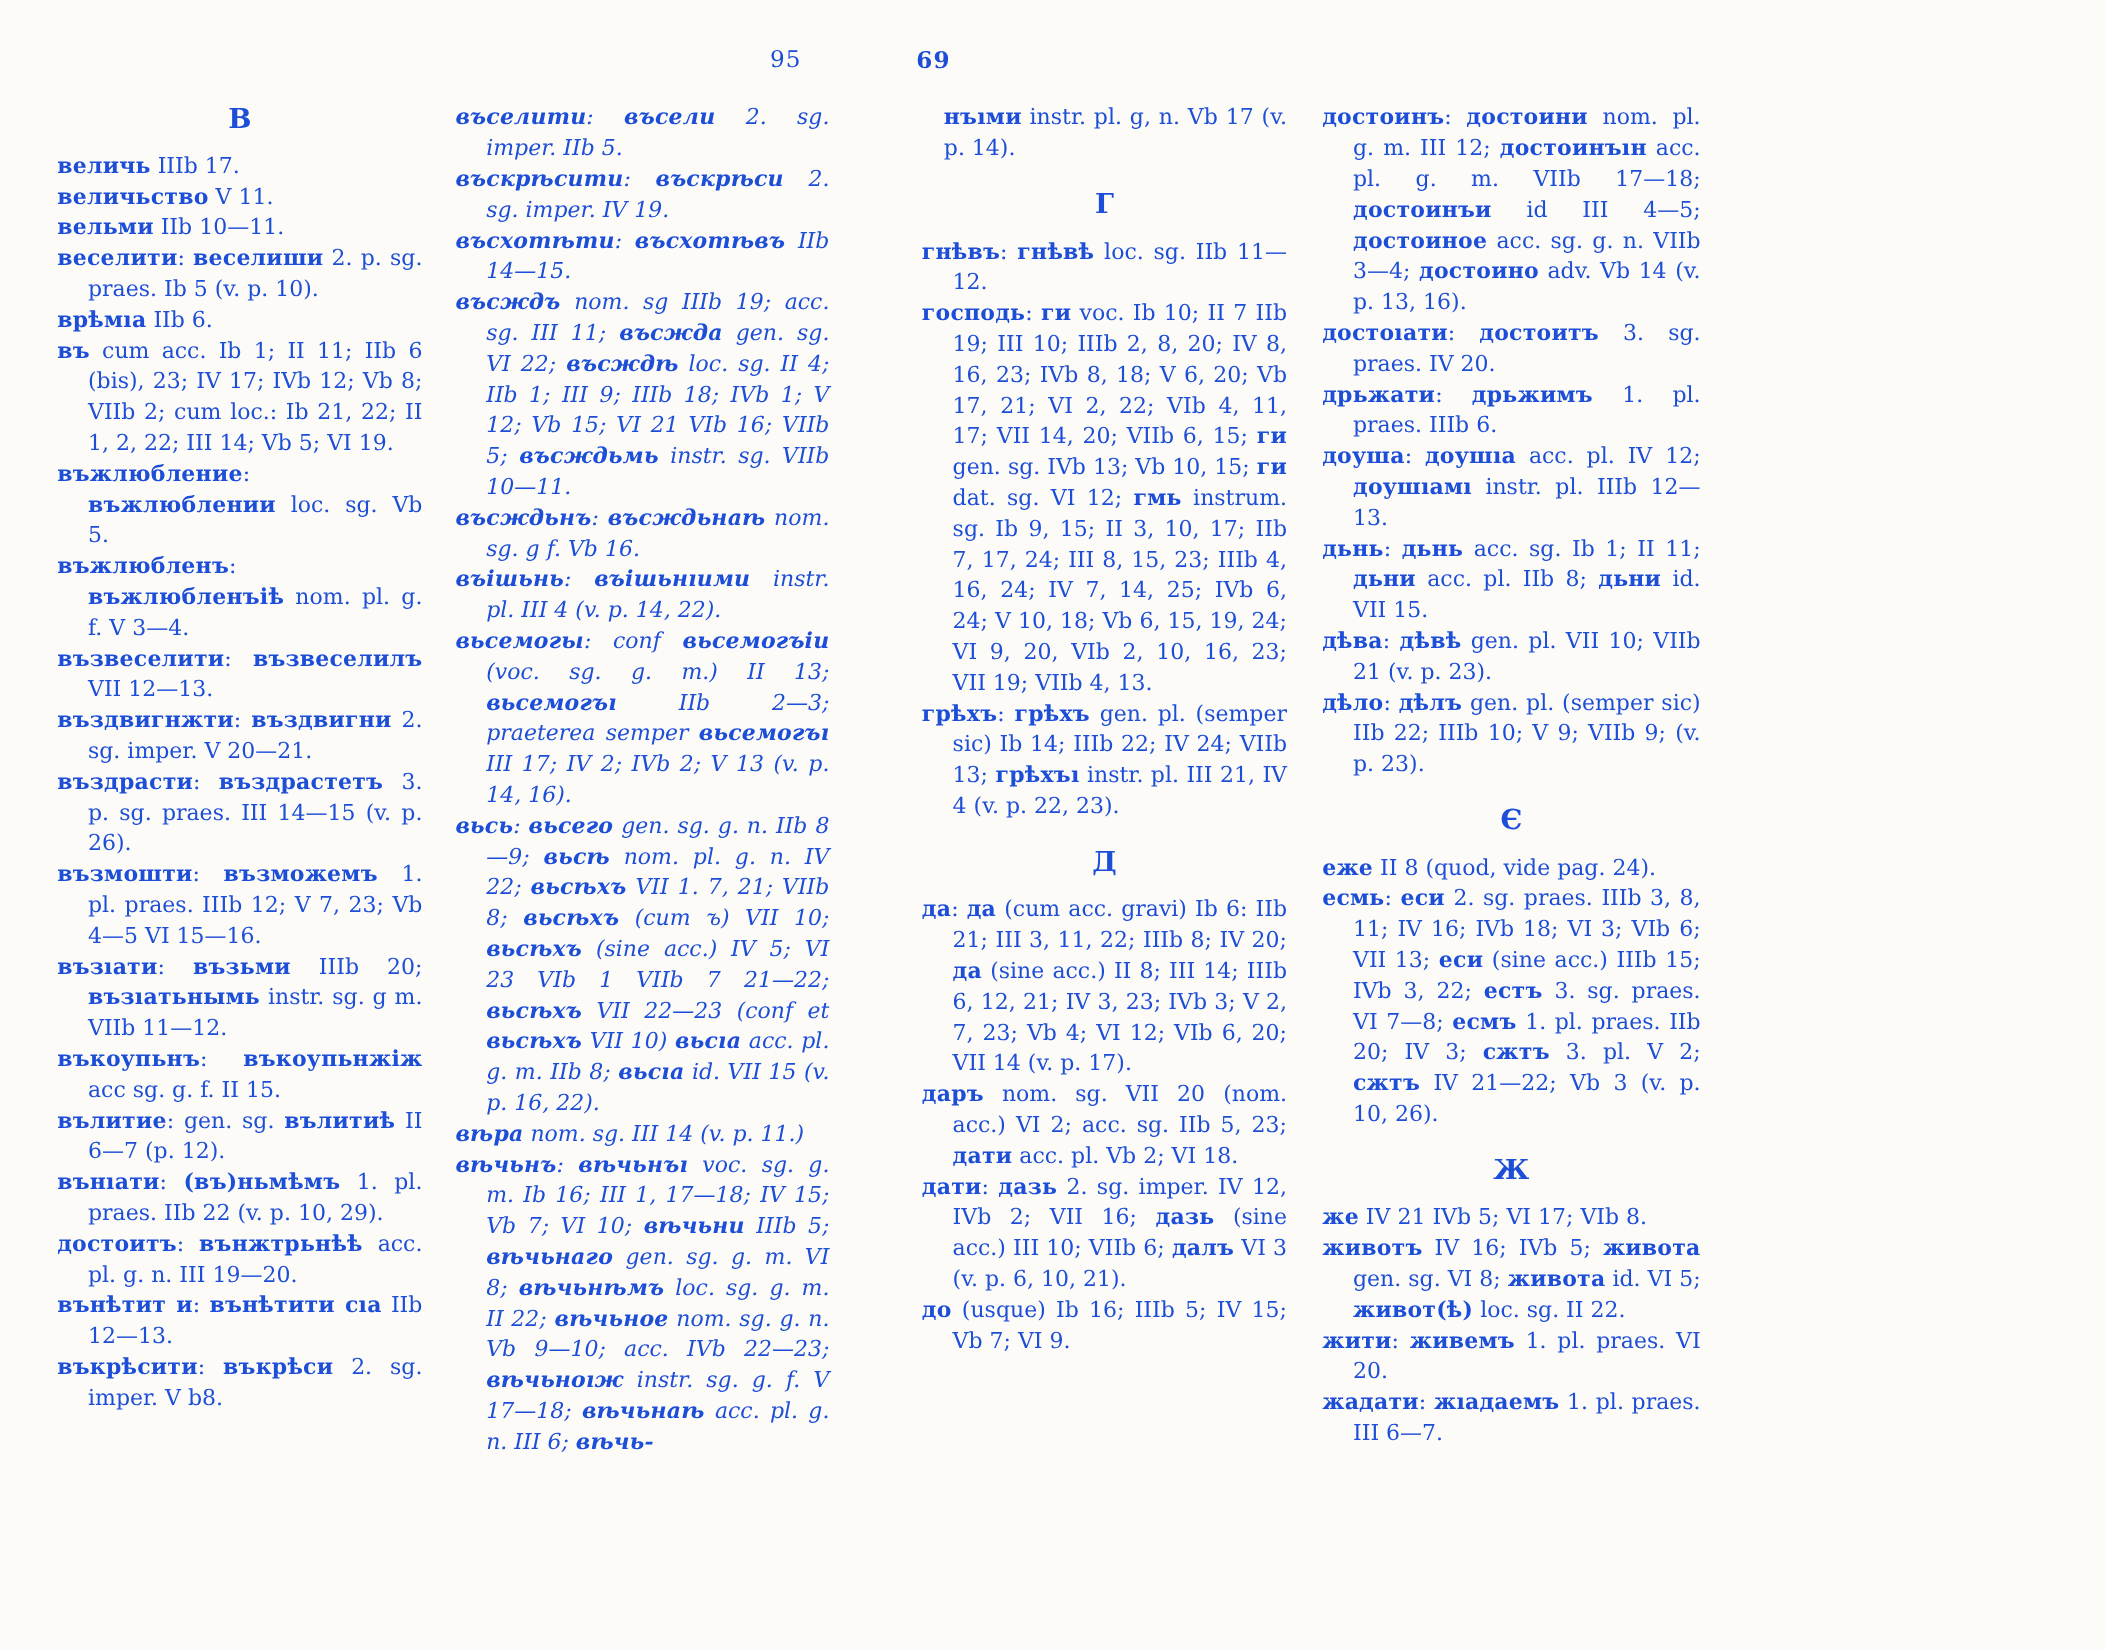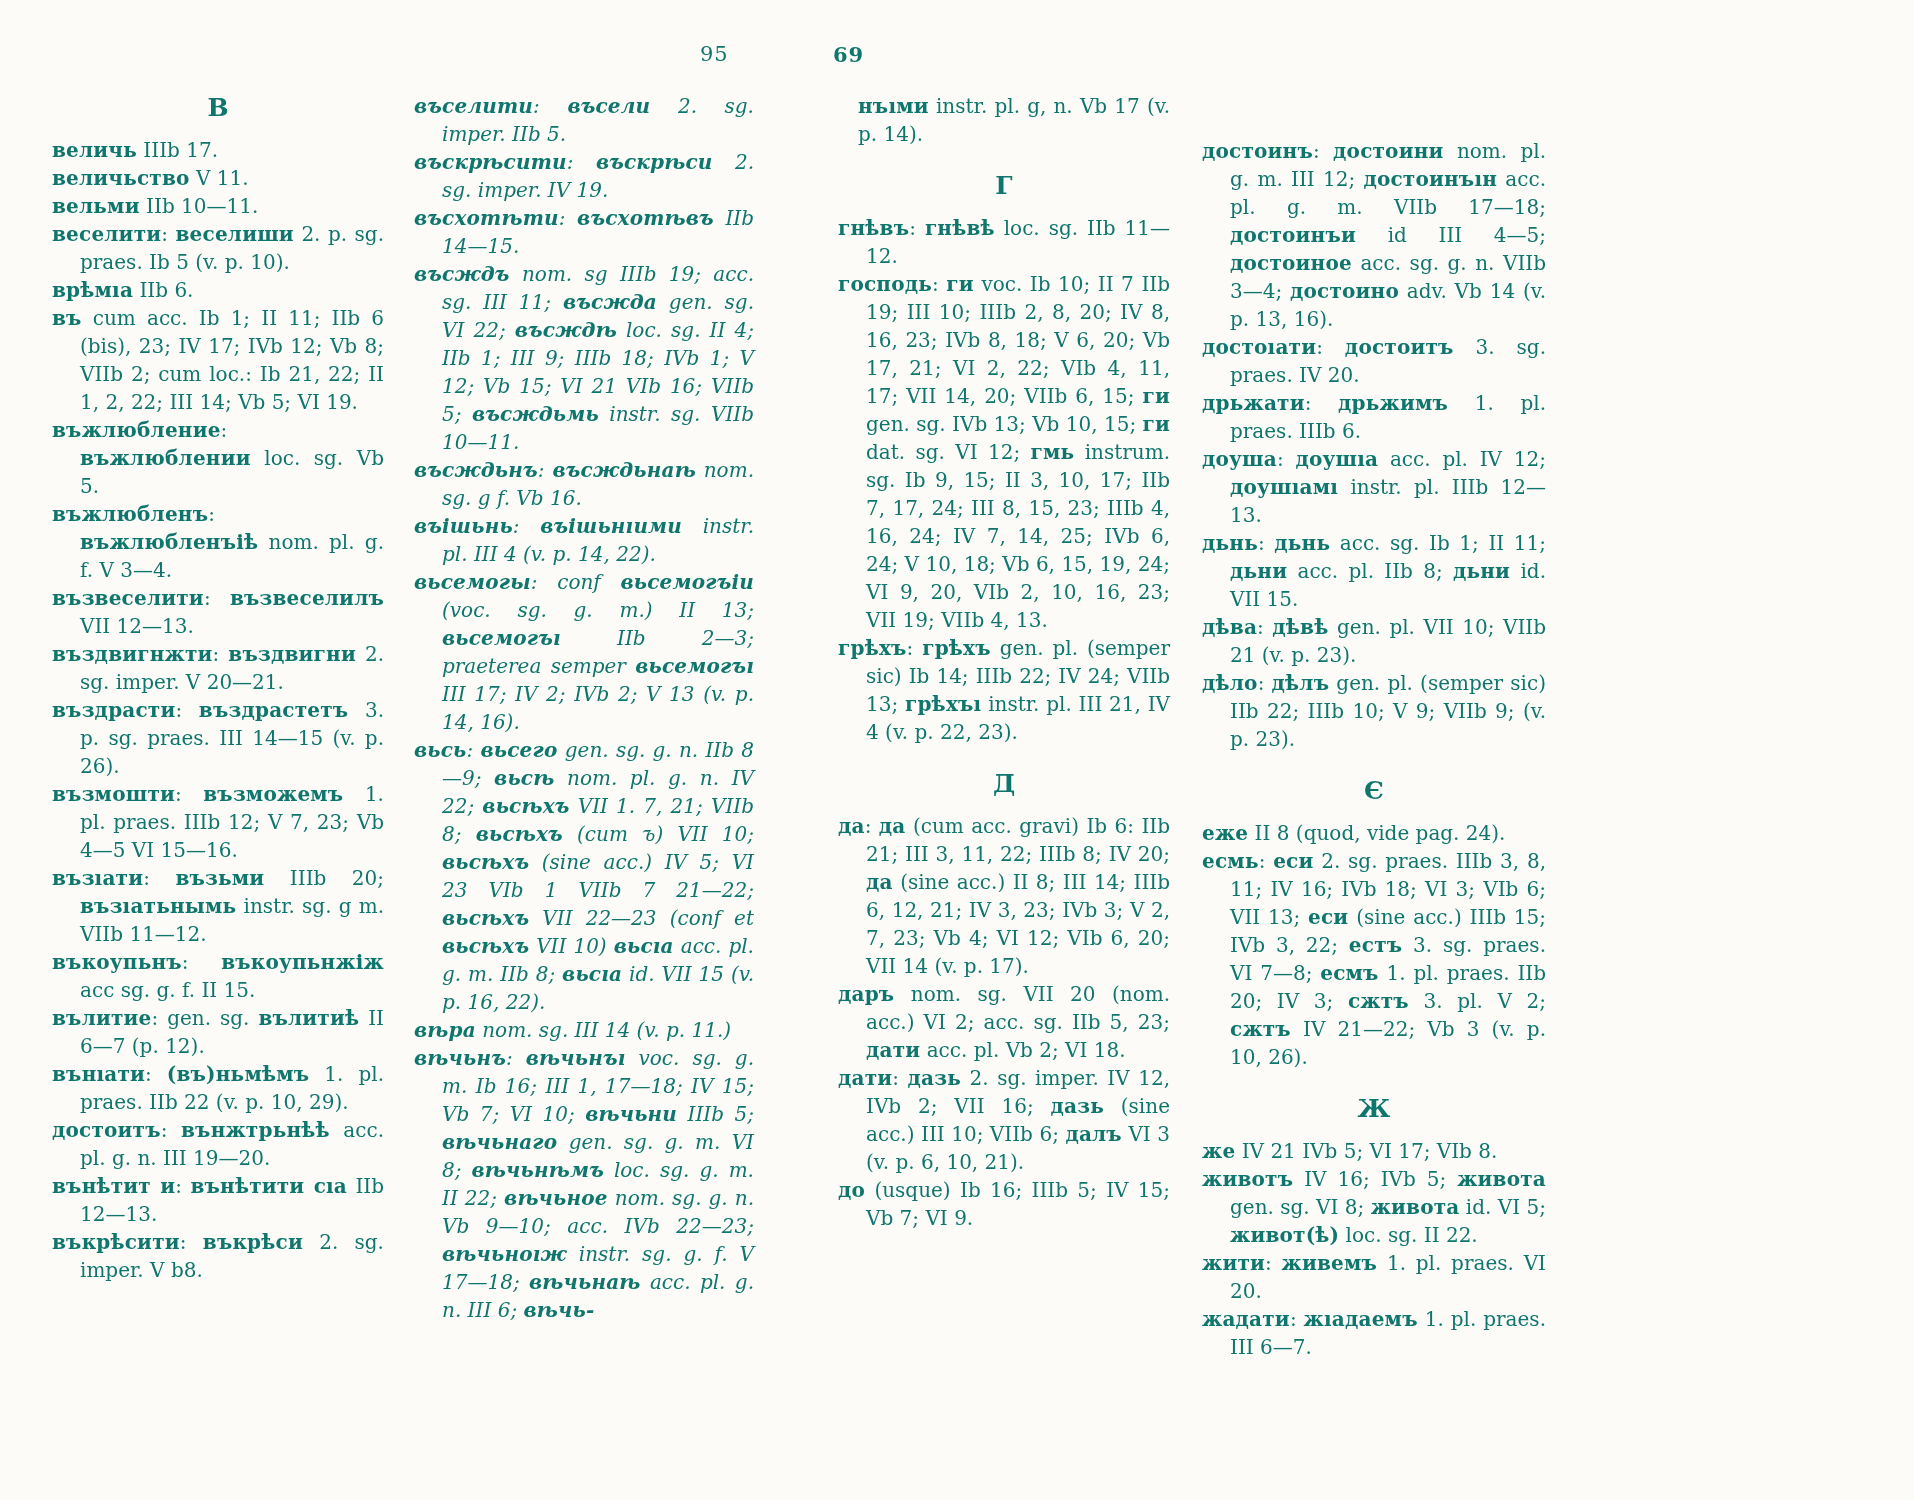--- a/index.html
+++ b/index.html
@@ -5,21 +5,21 @@
   html, body {
     margin: 0;
     padding: 0;
     background: #f4f3ee;
   }
   .spread {
     position: relative;
     width: 1914px;
     height: 1500px;
     background: #fcfbf7;
-    color: #0f766e;
+    color: #1d4ed8;
     font-family: "DejaVu Serif", "Liberation Serif", serif;
     overflow: hidden;
   }
   .pagenum {
     position: absolute;
     top: 42px;
     font-size: 21px;
     letter-spacing: 1px;
   }
   .pagenum-left { left: 700px; }
@@ -35,21 +35,21 @@
   .page-right { left: 838px; width: 716px; gap: 32px; }
 
   .col {
     font-size: 20px;
     line-height: 28px;
     text-align: justify;
   }
   .page-left  .col-1 { width: 332px; }
   .page-left  .col-2 { width: 340px; font-style: italic; }
   .page-right .col-3 { width: 332px; }
-  .page-right .col-4 { width: 344px; margin-top: 45px; }
+  .page-right .col-4 { width: 344px; }
 
   .letter-header {
     text-align: center;
     font-weight: bold;
     font-size: 25px;
     margin: 24px 0 14px 0;
     text-indent: 0;
   }
   .col > .letter-header:first-child { margin-top: 2px; }
 

